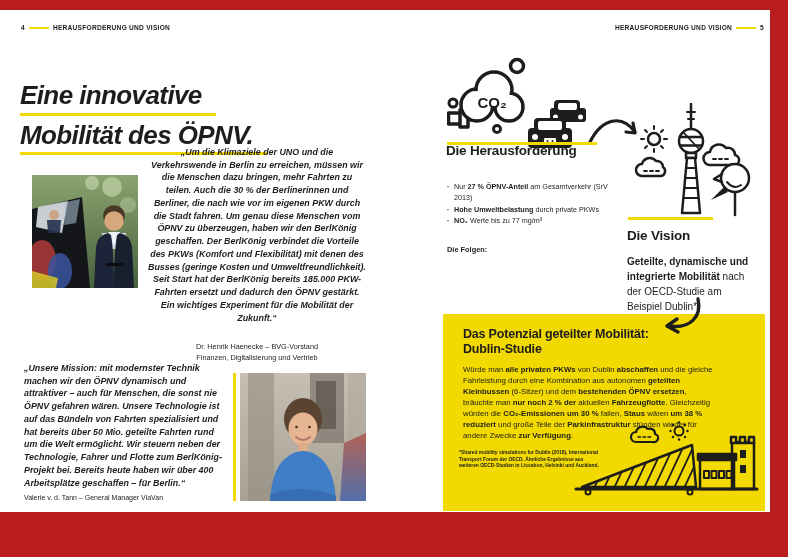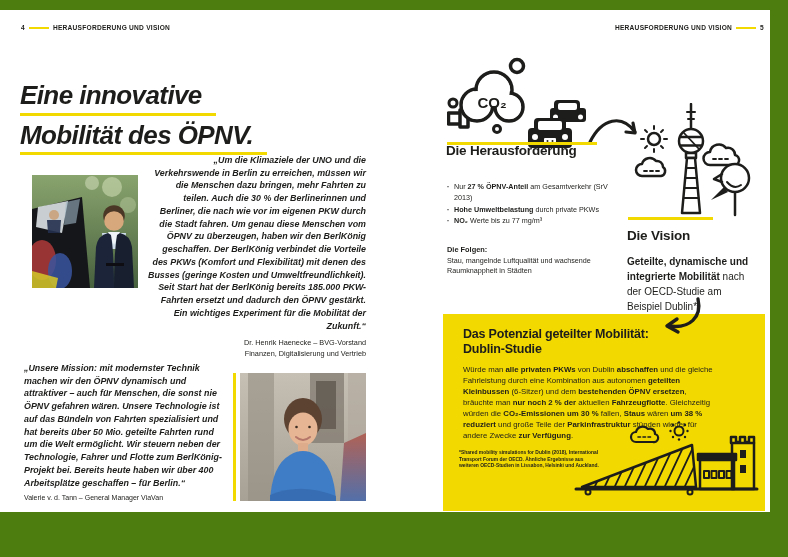--- a/index.html
+++ b/index.html
@@ -1,38 +1,38 @@
 <!DOCTYPE html>
 <html style="--yellow: #F2D900; --ink: #1D1D1B;"><head>
 <meta charset="utf-8">
 <style>
   *{margin:0;padding:0;box-sizing:border-box}
   html,body{width:788px;height:557px;background:#000}
   body{font-family:"Liberation Sans","DejaVu Sans",sans-serif;color:#1d1d1b;position:relative}
-  .screen{position:absolute;left:0;top:0;width:788px;height:557px;background:#4d7c0f;overflow:hidden}
+  .screen{position:absolute;left:0;top:0;width:788px;height:557px;background:#b91c1c;overflow:hidden}
   .spread{position:absolute;left:0;top:10px;width:770px;height:502px;background:#fff}
   :root{--yellow:#f2d900;--ink:#1d1d1b}
 
   
   .runhead{position:absolute;top:14px;display:flex;align-items:center;gap:4px;
            font-size:6.6px;font-weight:bold;letter-spacing:.25px;white-space:nowrap}
   .runhead .dash{width:20px;height:2px;background:var(--yellow)}
   .runhead-left{left:21px}
   .runhead-right{right:6px}
 
   
   .title{position:absolute;left:20px;top:70px;font-size:26px;font-style:italic;font-weight:bold;
          line-height:1.18;letter-spacing:-.6px}
   .title .tline{display:table;border-bottom:3px solid var(--yellow);padding:0 14px 2px 0;margin-bottom:4px;white-space:nowrap}
 
   .quoteblock{position:absolute;font-style:italic;font-weight:bold}
   .quoteblock .quote{font-size:8.9px;line-height:1.43}
-  .attrib{font-style:normal;font-weight:normal;font-size:7.3px;line-height:1.45;margin-top:6px}
+  .attrib{font-style:normal;font-weight:normal;font-size:7.3px;line-height:1.45;margin-top:18px}
   .attrib span{display:block}
-  .q1{left:148px;top:144px;width:218px;text-align:right}
+  .q1{left:148px;top:136px;width:218px;text-align:center}
   .q2{left:24px;top:352px;width:204px;text-align:left}
   .q2 .attrib{font-size:7px;margin-top:4px}
 
   .photo{position:absolute;overflow:hidden}
   .photo svg{display:block;width:100%;height:100%}
   .photo-man{left:32px;top:165px;width:106px;height:113px}
   .photo-woman{left:240px;top:363px;width:126px;height:128px}
   .vline{position:absolute;left:233px;top:363px;width:2.5px;height:128px;background:var(--yellow)}
 
   
@@ -227,21 +227,20 @@
       <h2 class="h-section h-challenge">Die Herausforderung</h2>
 
       <ul class="bullets">
         <li><span>Nur </span><b>27 % ÖPNV-Anteil</b><span> am Gesamtverkehr (SrV 2013)</span></li>
         <li><b>Hohe Umweltbelastung</b><span> durch private PKWs</span></li>
         <li><b>NO₂</b><span> Werte bis zu 77 mg/m³</span></li>
       </ul>
 
       <p class="folgen">
         <span class="label">Die Folgen:</span>
-        <span>Stau, mangelnde Luftqualität und wachsende Raumknappheit in Städten</span>
       </p>
 
       <div class="icon vision-scene">
         <svg viewBox="0 0 120 114" fill="none" stroke="#1d1d1b" stroke-width="2.5" stroke-linecap="round" stroke-linejoin="round">
           <circle cx="20" cy="36" r="6"></circle>
           <g stroke-width="2">
             <line x1="20" y1="26" x2="20" y2="23"></line>
               <line x1="20" y1="46" x2="20" y2="49"></line>
             <line x1="10" y1="36" x2="7" y2="36"></line>
               <line x1="30" y1="36" x2="33" y2="36"></line>

